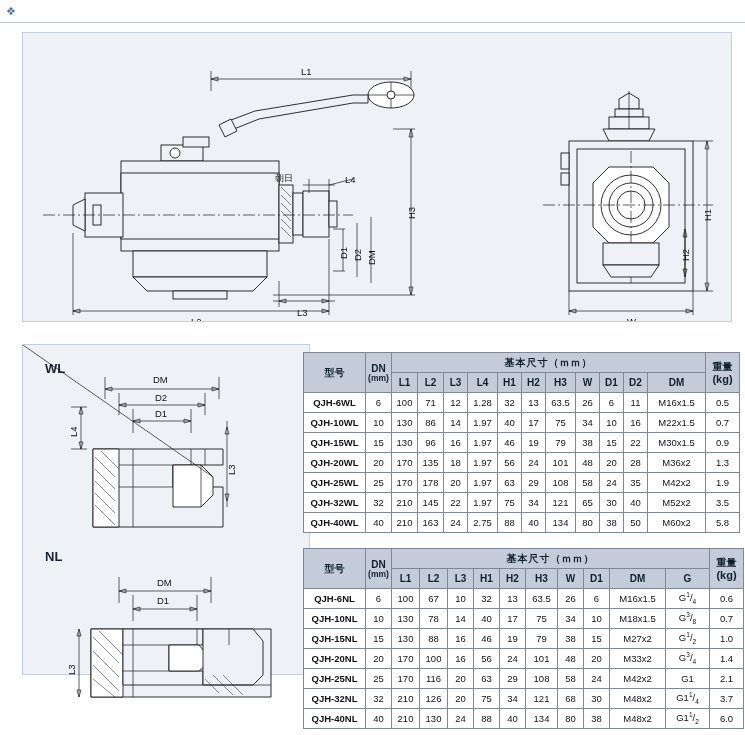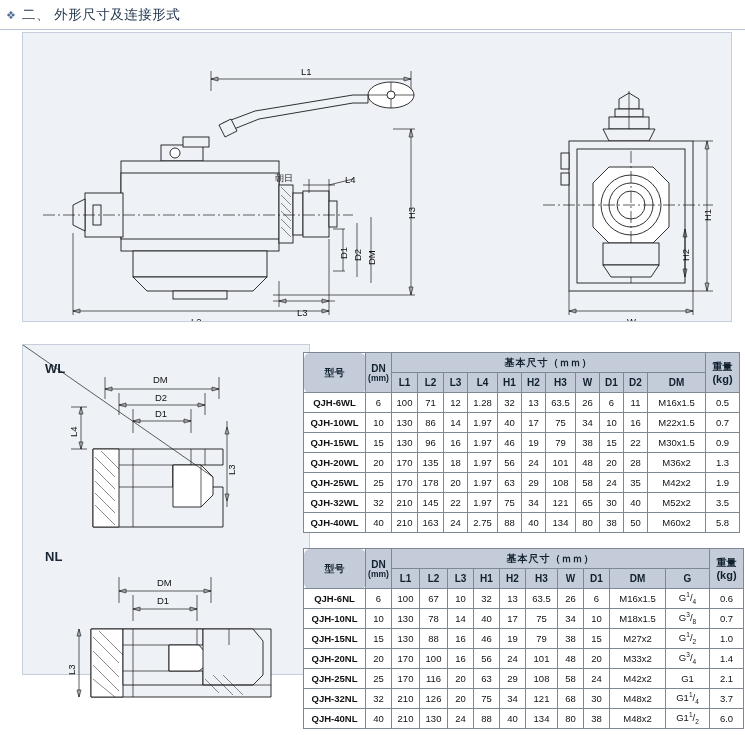--- a/index.html
+++ b/index.html
@@ -47,21 +47,21 @@
     white-space:nowrap;
   }
   table.spec thead th {
     background:#c3ccd8;
     font-weight:bold;
     font-size:10px;
     color:#11202f;
   }
   table.spec tbody td { background:#ffffff; color:#111; }
   table.spec tbody td.model { font-size:9.5px;font-weight:bold; }
-  .hdr-model { width:62px;border-radius:6px; }
+  .hdr-model { width:62px; }
   .hdr-dn { width:26px; }
   .hdr-kg { width:34px;margin-left:32px; }
   .hdr-main { letter-spacing:1px; }
   .dn-sub { font-size:8.5px; font-weight:bold; display:block; line-height:1.05;}
   .kg-sub { font-size:11px; font-weight:bold; display:block; line-height:1.05;}
   #table-wl { left:303px; top:352px; }
   #table-nl { left:303px; top:548px; }
   sup { font-size:6.5px; }
   sub { font-size:6.5px; }
 
@@ -73,21 +73,20 @@
   .center { stroke:#1a1a1a; stroke-width:0.7; stroke-dasharray:12 3 2 3; fill:none; }
   .hatch { stroke:#1a1a1a; stroke-width:0.5; fill:none; }
   text.lbl { font-family:"Liberation Sans", sans-serif; font-size:9.5px; fill:#111; }
   text.lbl-cn { font-family:"DejaVu Sans", sans-serif; font-size:9px; fill:#111; }
 </style>
 </head>
 <body>
 
 <div class="header">
   <span class="diamond">❖</span>
-  <span class="title">二、 外形尺寸及连接形式</span>
 </div>
 
 <div class="panel" id="dwg-top">
   <svg width="708" height="288" viewBox="0 0 708 288">
 
     <line class="dim" x1="188" y1="38" x2="188" y2="58"></line>
     <line class="dim" x1="388" y1="38" x2="388" y2="58"></line>
     <line class="dim" x1="188" y1="46" x2="388" y2="46"></line>
     <path class="dim" fill="#111" d="M188,46 l7,-2 0,4z"></path>
     <path class="dim" fill="#111" d="M388,46 l-7,-2 0,4z"></path>

